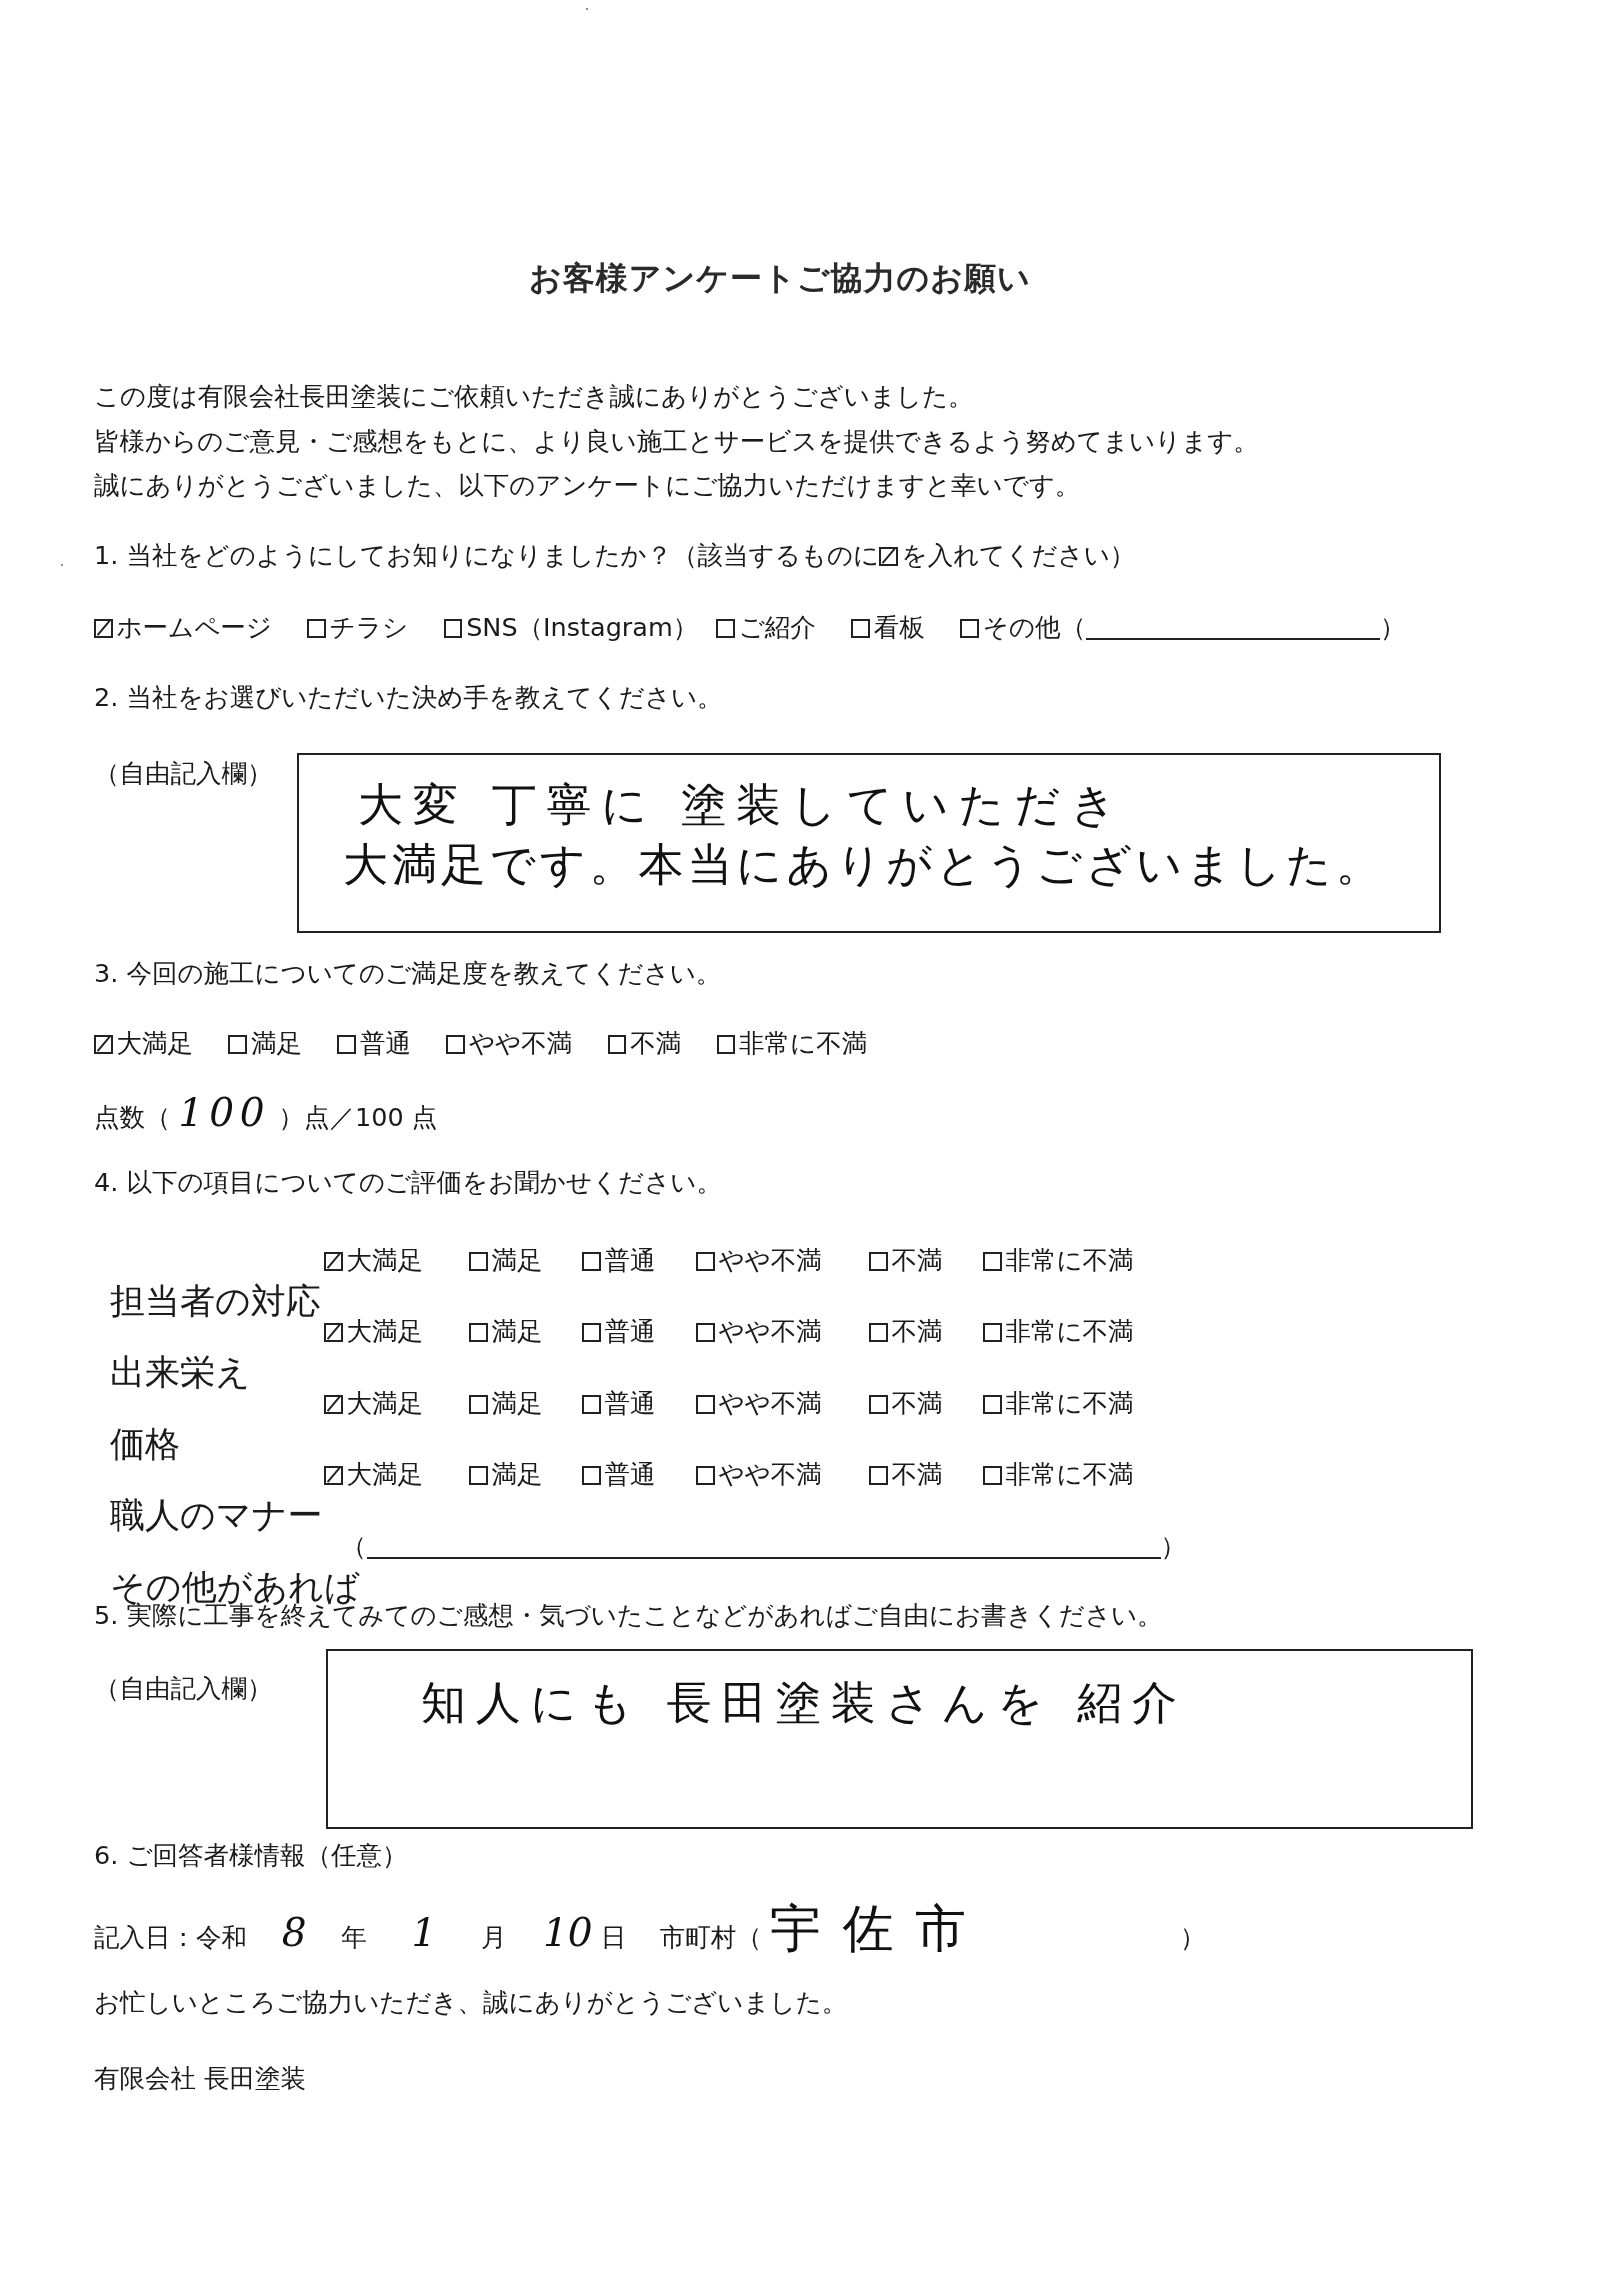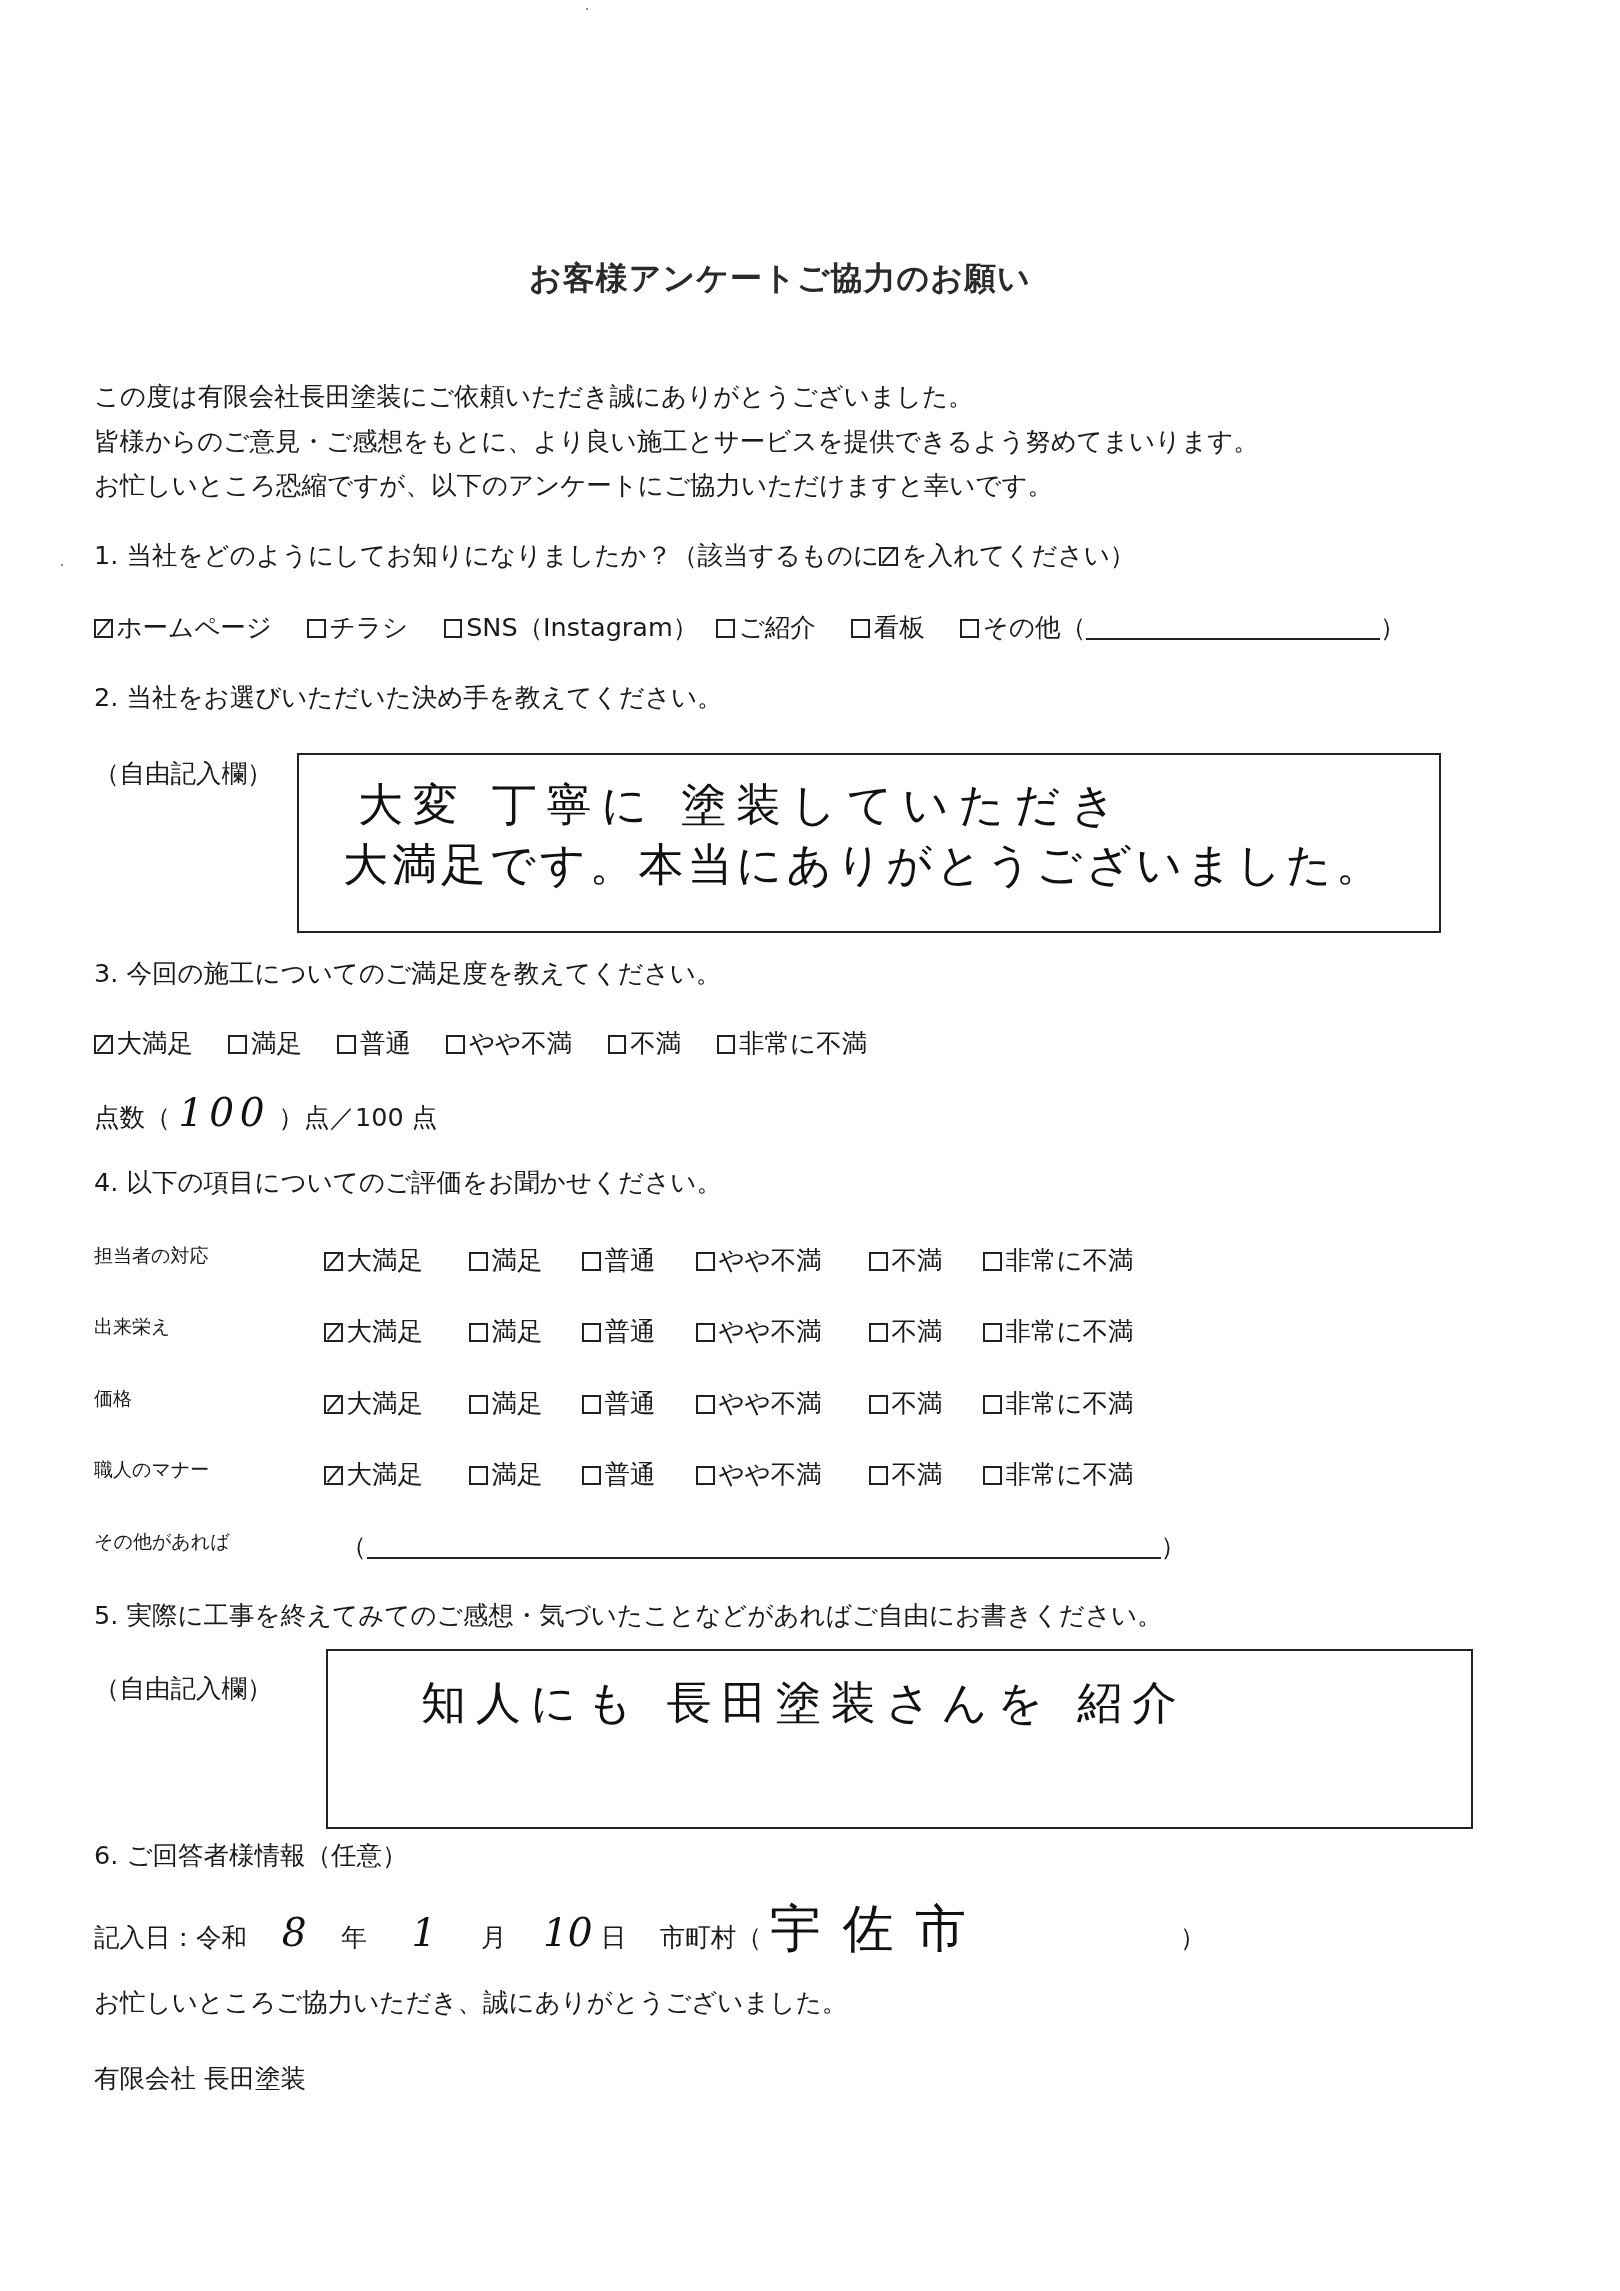--- a/index.html
+++ b/index.html
@@ -13,36 +13,36 @@
           font-size: 45px; color: #111; letter-spacing: 9.8px; }
   .hand-sm { font-family: "DejaVu Serif", "Liberation Serif", serif; font-style: italic;
              font-size: 39px; color: #111; }
   .box { position: absolute; border: 2.9px solid #222; box-sizing: border-box; background: #fff; }
   .cb { display: inline-block; width: 18.6px; height: 18.6px; border: 2px solid #222;
         box-sizing: border-box; vertical-align: -2px; margin-right: 3.9px; position: relative; }
   .cb.checked::after { content: ""; position: absolute; left: 6.9px; top: -1px; width: 2px; height: 18.6px;
         background: #222; transform: rotate(40deg); transform-origin: top left; left: 12.7px; }
   .opt { display: inline-block; margin-right: 27.4px; }
   .row { position: absolute; left: 94px; font-size: 25.5px; line-height: 29px; white-space: nowrap; }
-  .eval-label { position: absolute; left: 94px; font-size: 19px; }
+  .eval-label { position: absolute; left: 110px; font-size: 35px; margin-top: 35px; }
   .eval-opt { position: absolute; font-size: 25.5px; white-space: nowrap; }
   .uline { display: inline-block; border-bottom: 2px solid #222; vertical-align: -3.9px; height: 23.5px; }
   .dot { position: absolute; width: 2px; height: 2px; background: #666; border-radius: 1px; }
 </style>
 </head>
 <body>
 
 <div class="dot" style="left:586px;top:7.8px;"></div>
 <div class="dot" style="left:61px;top:564px;"></div>
 
 <div class="abs title" style="left:529px;top:257px;">お客様アンケートご協力のお願い</div>
 
 <div class="abs txt" style="left:94px;top:382px;">この度は有限会社長田塗装にご依頼いただき誠にありがとうございました。</div>
 <div class="abs txt" style="left:94px;top:427px;">皆様からのご意見・ご感想をもとに、より良い施工とサービスを提供できるよう努めてまいります。</div>
-<div class="abs txt" style="left:94px;top:471px;">お忙しいところ恐縮ですが、以下のアンケートにご協力いただけますと幸いです。</div>
+<div class="abs txt" style="left:94px;top:471px;">誠にありがとうございました、以下のアンケートにご協力いただけますと幸いです。</div>
 
 <div class="abs q" style="left:94px;top:541px;">
   <span>1. 当社をどのようにしてお知りになりましたか？（該当するものに</span><span class="cb checked"></span><span>を入れてください）</span>
 </div>
 <div class="row" style="top:613px;">
   <span class="opt"><span class="cb checked"></span><span>ホームページ</span></span>
   <span class="opt"><span class="cb"></span><span>チラシ</span></span>
   <span class="opt" style="margin-right:9.8px;"><span class="cb"></span><span>SNS（Instagram）</span></span>
   <span class="opt"><span class="cb"></span><span>ご紹介</span></span>
   <span class="opt"><span class="cb"></span><span>看板</span></span>

